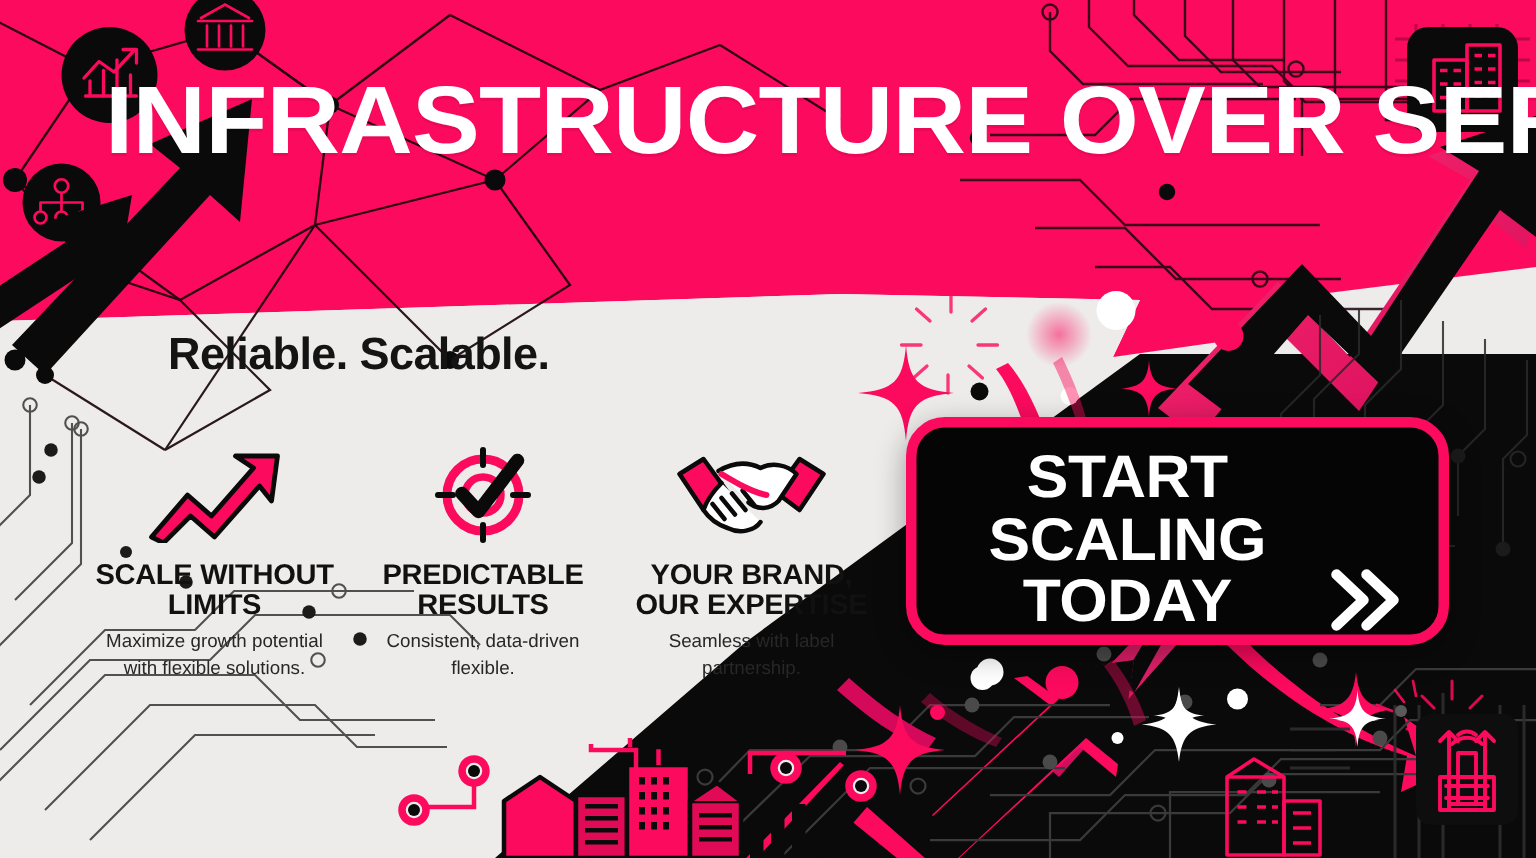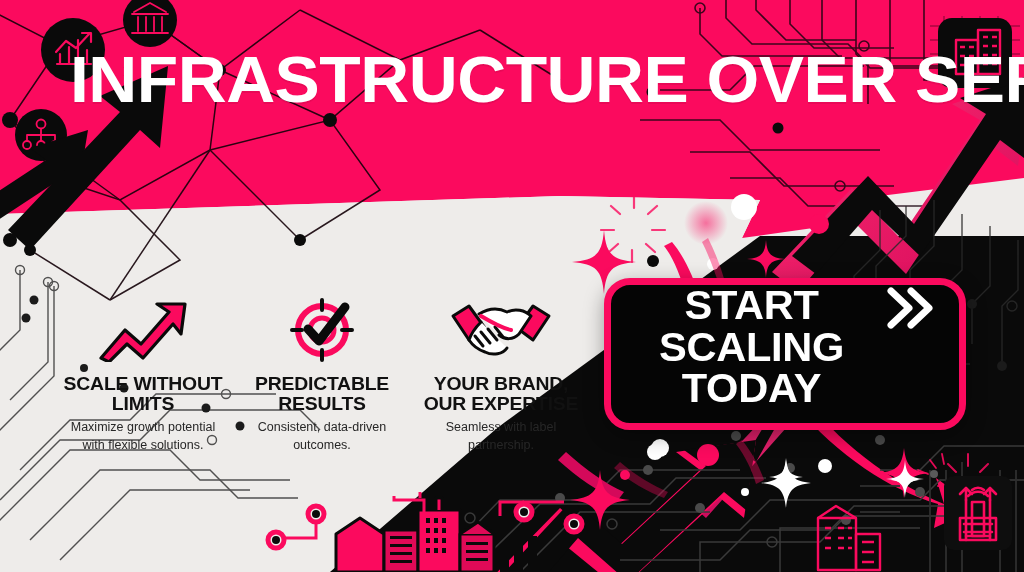--- a/index.html
+++ b/index.html
@@ -80,21 +80,21 @@
 
   
   #cta{
     position:absolute;
     left:604px; top:278px;
     width:362px; height:152px;
     background:#050505;
     border:7px solid #FB0A5E;
     border-radius:26px;
     display:flex;
-    align-items:flex-start;
+    align-items:flex-end;
     justify-content:center;
     gap:16px;
     cursor:pointer;
     box-shadow:0 6px 20px rgba(0,0,0,.35);
   }
   #cta-label{
     font-family:"Liberation Sans Narrow","Liberation Sans",sans-serif;
     font-weight:700;
     font-size:40px;
     line-height:1.04;
@@ -486,20 +486,21 @@
       </g>
 
       <circle cx="660" cy="448" r="9" fill="#FFFFFF"></circle>
 
     </g>
   </svg>
 
   <div id="headline">INFRASTRUCTURE OVER SERVICES</div>
 
   <div id="subhead">
+    <div>Reliable. Scalable.</div>
   </div>
 
   <div id="features">
 
     <div class="feature">
       <div class="ficon">
         <svg width="92" height="60" viewBox="0 0 92 60">
           <path d="M4,56 L28,28 L44,42 L72,10 L60,2 L88,2 L84,32 L76,22 L46,56 L30,42 L12,60 Z" fill="#FB0A5E" stroke="#0A0A0A" stroke-width="3.2" stroke-linejoin="round"></path>
         </svg>
       </div>
@@ -510,21 +511,21 @@
     <div class="feature">
       <div class="ficon">
         <svg width="74" height="64" viewBox="0 0 74 64">
           <circle cx="37" cy="32" r="24" fill="none" stroke="#FB0A5E" stroke-width="6"></circle>
           <circle cx="37" cy="32" r="12" fill="none" stroke="#FB0A5E" stroke-width="5"></circle>
           <path d="M37,2 v10 M37,52 v10 M7,32 h10 M57,32 h10" stroke="#0A0A0A" stroke-width="4" stroke-linecap="round"></path>
           <path d="M23,31 L34,43 L60,9" fill="none" stroke="#0A0A0A" stroke-width="9" stroke-linecap="round" stroke-linejoin="round"></path>
         </svg>
       </div>
       <div class="ftitle">PREDICTABLE RESULTS</div>
-      <div class="fdesc">Consistent, data-driven outcomes.</div>
+      <div class="fdesc">Consistent, data-driven flexible.</div>
     </div>
 
     <div class="feature">
       <div class="ficon">
         <svg width="112" height="62" viewBox="0 0 112 62">
           <g stroke="#0A0A0A" stroke-width="3" stroke-linejoin="round" stroke-linecap="round">
             <path d="M8,16 L24,6 L40,28 L24,40 Z" fill="#FB0A5E"></path>
             <path d="M104,16 L88,6 L72,28 L88,40 Z" fill="#FB0A5E"></path>
             <path d="M34,14 C44,8 54,8 62,12 C70,8 80,10 86,16 L74,34 C68,40 60,40 54,35" fill="#FFFFFF"></path>
             <path d="M36,22 C30,28 26,34 24,40 C28,46 34,50 40,52 C48,56 58,54 62,48" fill="#FFFFFF"></path>

